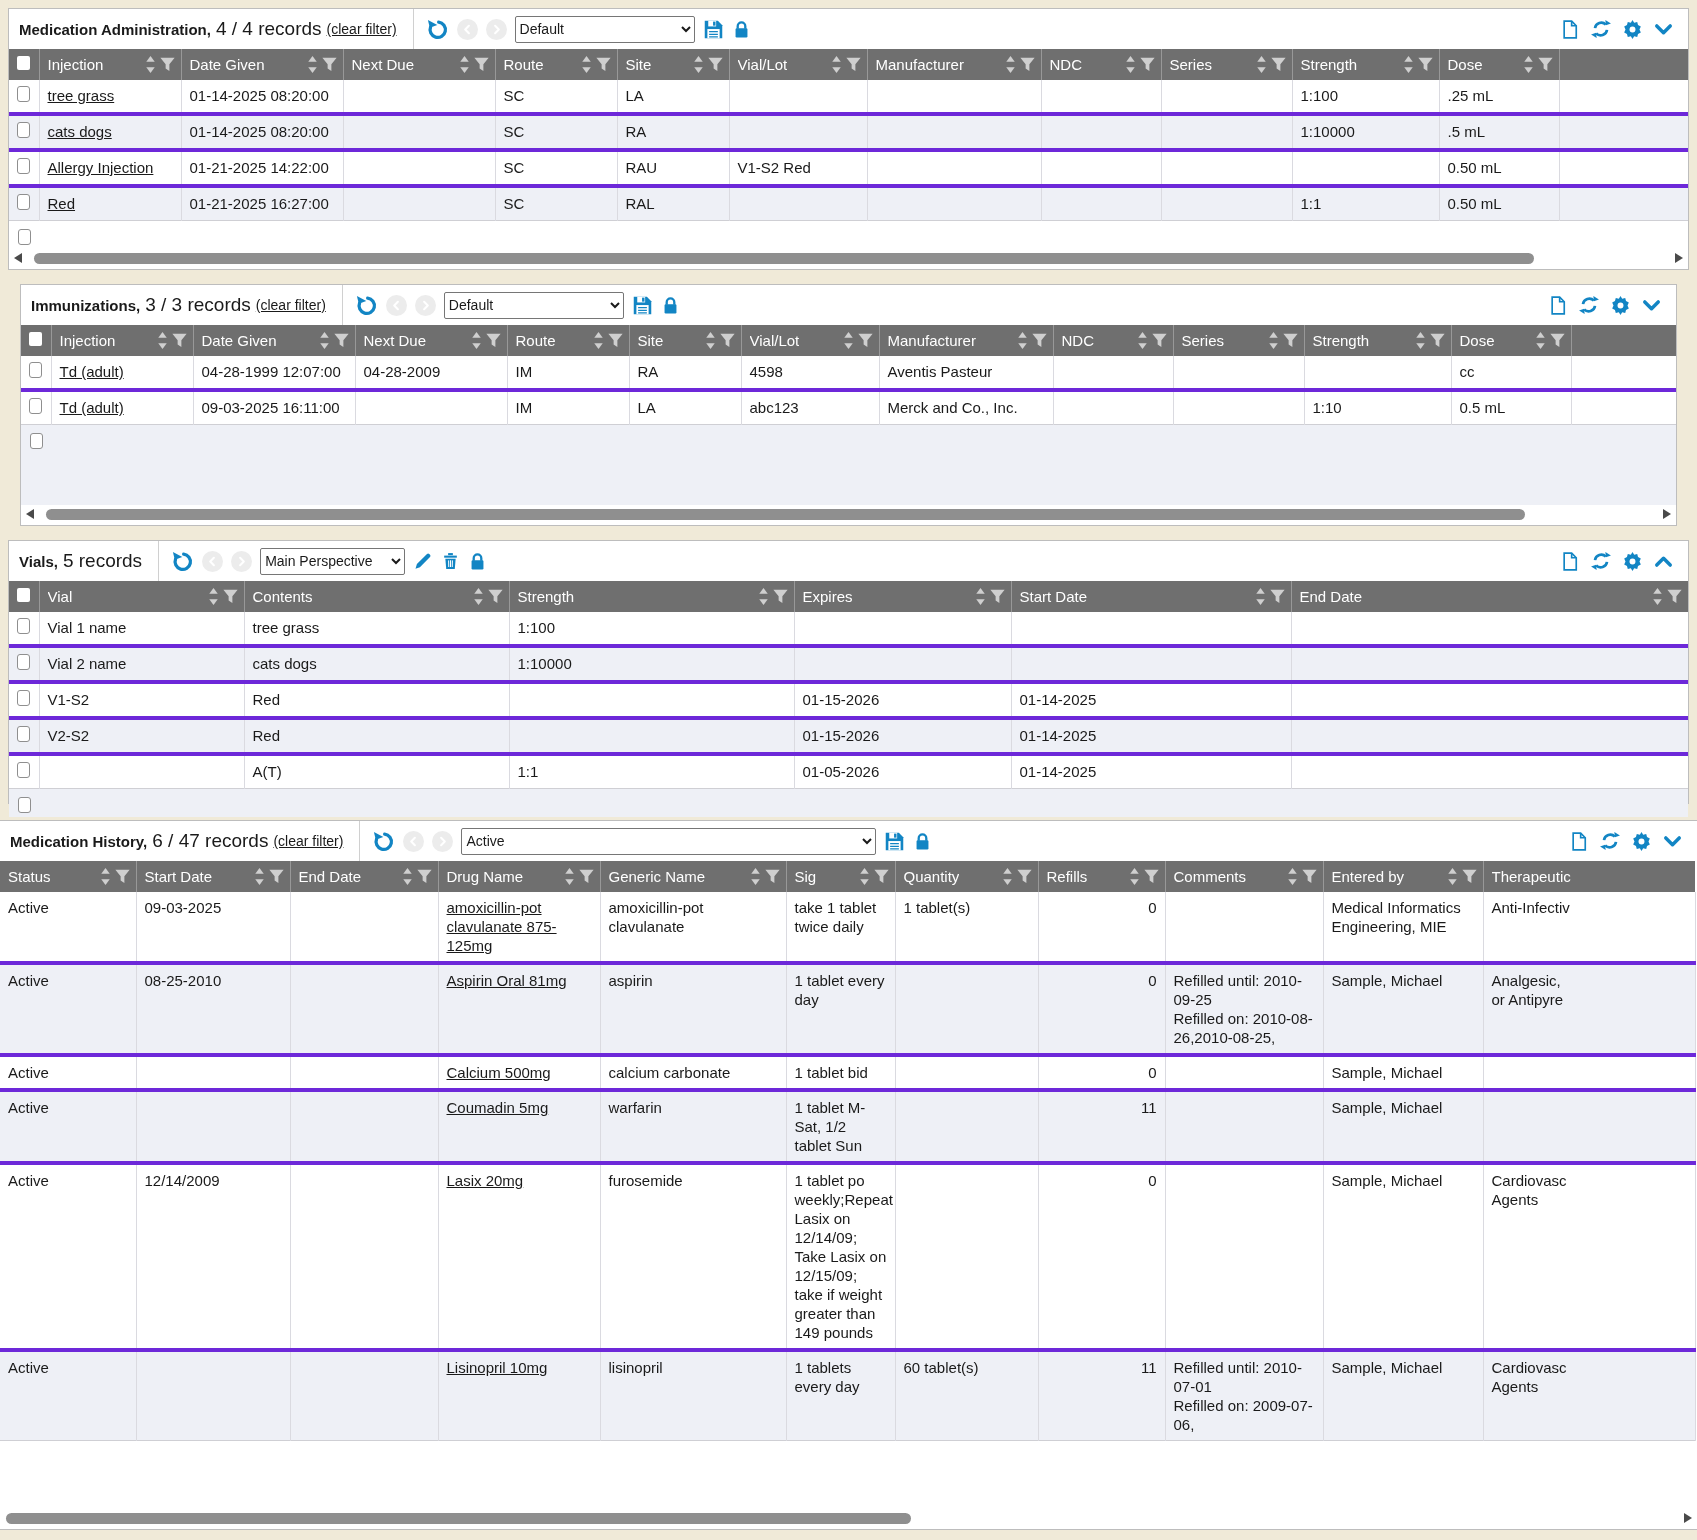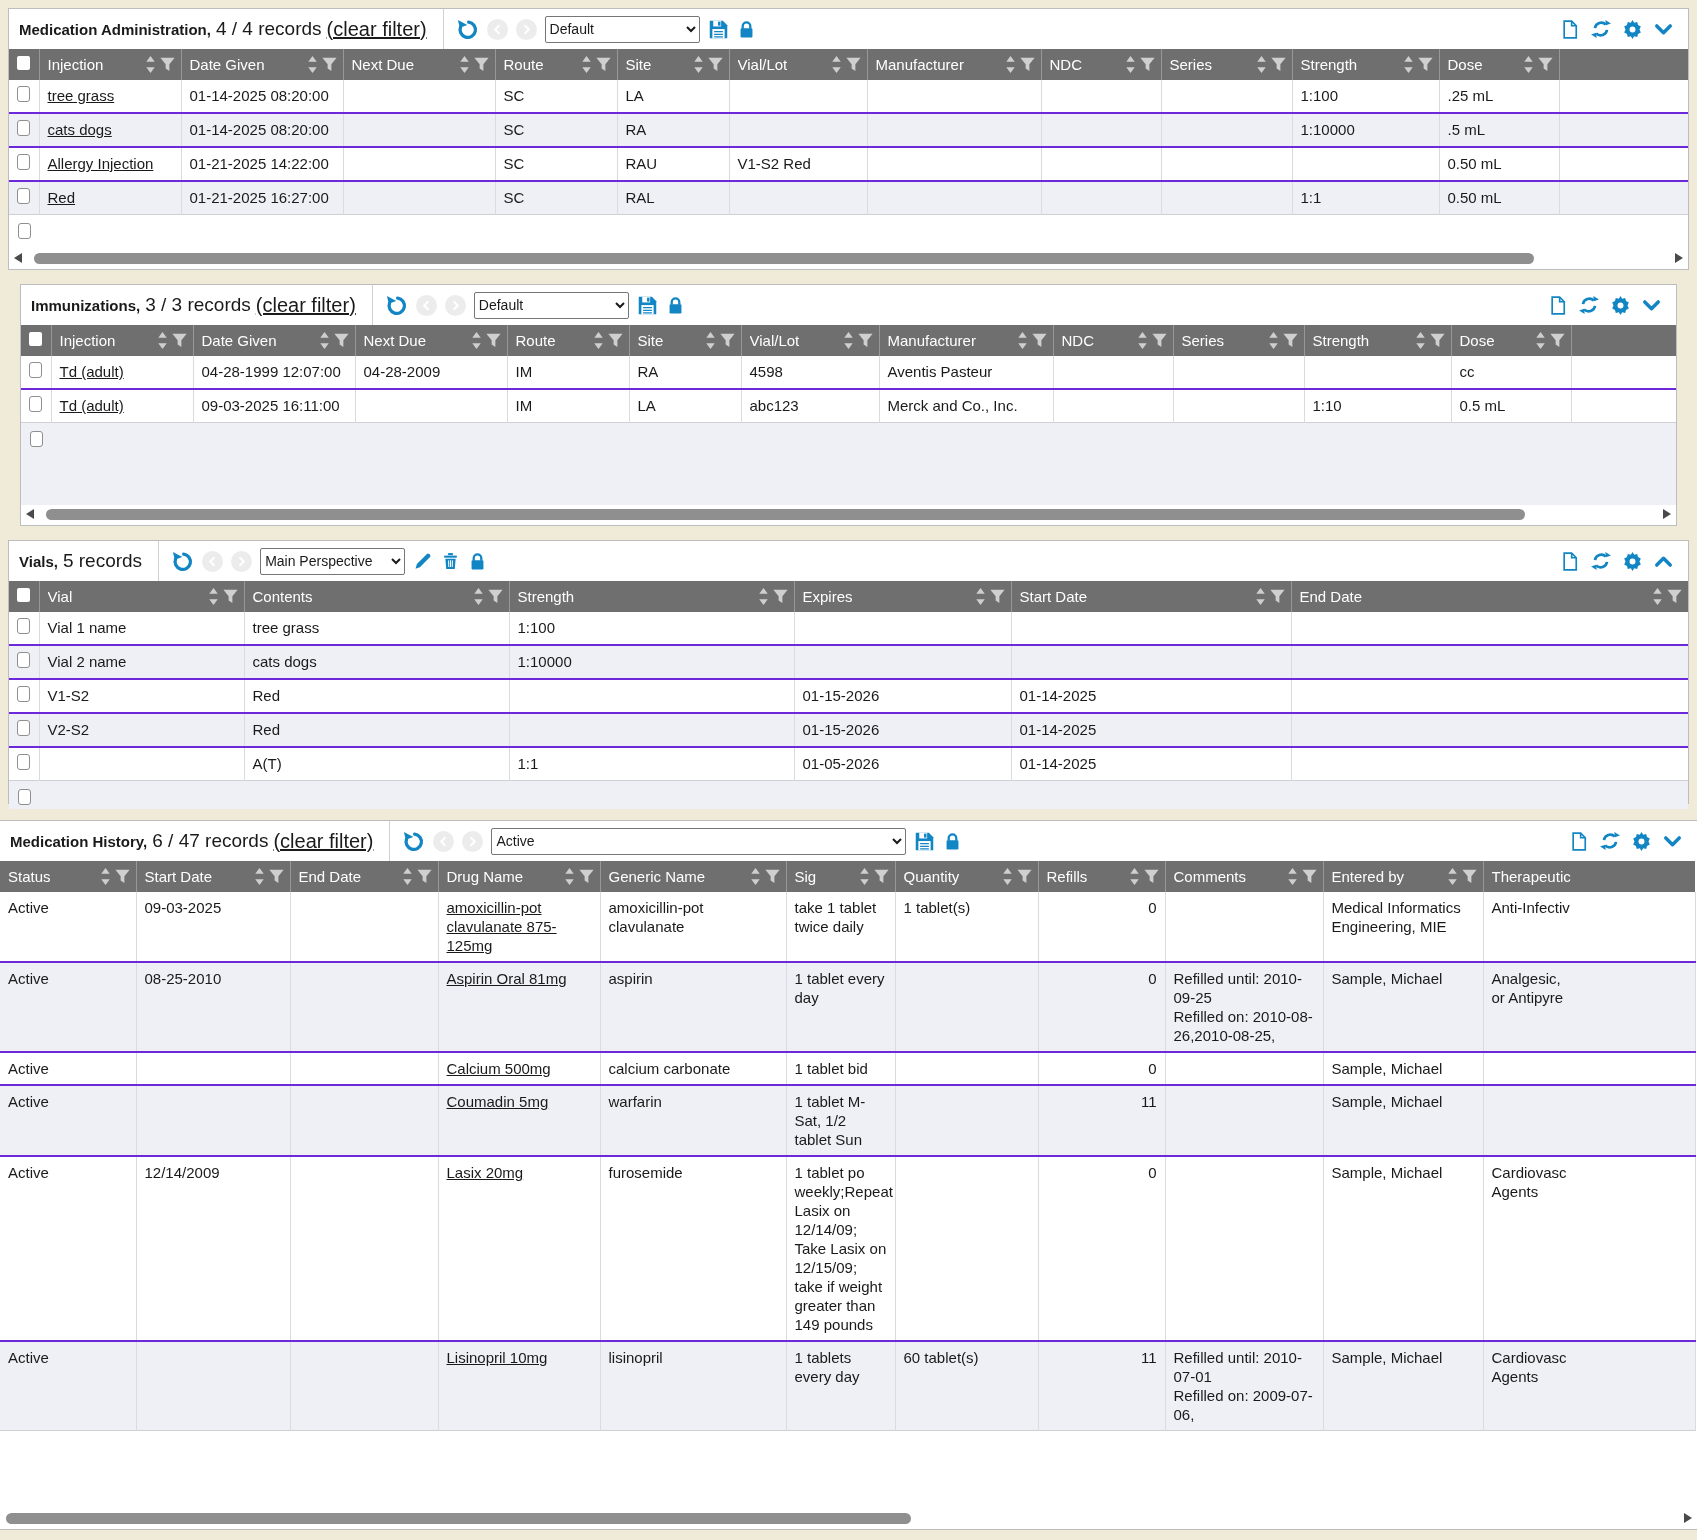--- a/index.html
+++ b/index.html
@@ -8,37 +8,37 @@
   .panel{background:#fff;border:1px solid #bdbdbd;display:flex;flex-direction:column;box-sizing:border-box;}
   #panel-0{height:262px;margin:0 8px 14px;}
   #panel-1{height:242px;margin:0 20px 14px;}
   #panel-2{height:264px;margin:0 8px 16px;}
   #panel-3{height:710px;margin:0;border-left:none;border-right:none;}
   
   .toolbar{display:flex;align-items:stretch;height:40px;flex:none;padding:0 10px;}
   .tb-title{display:flex;align-items:center;gap:5px;padding-right:16px;border-right:1px solid #d0d0d0;white-space:nowrap;}
   .title{font-weight:bold;font-size:15px;color:#1a1a1a;}
   .records{font-size:19px;color:#1a1a1a;}
-  .clearf{font-size:20px;color:#1a1a1a;text-decoration:underline;cursor:pointer;}
+  .clearf{font-size:14px;color:#1a1a1a;text-decoration:underline;cursor:pointer;}
   .tb-controls{display:flex;align-items:center;gap:8px;padding-left:12px;}
   .icon-btn{display:inline-flex;align-items:center;justify-content:center;cursor:pointer;line-height:0;}
   .circle-btn{width:21px;height:21px;border-radius:50%;background:#ececec;display:inline-flex;align-items:center;justify-content:center;cursor:pointer;line-height:0;flex:none;}
   select.persp{height:27px;font-size:14px;font-family:inherit;border:1px solid #767676;background:#fff;border-radius:2px;color:#1a1a1a;}
-  .w-default{width:155px}.w-main{width:145px}.w-active{width:415px}
+  .w-default{width:180px}.w-main{width:145px}.w-active{width:415px}
   .tb-right{margin-left:auto;display:flex;align-items:center;gap:11px;padding-right:5px;}
   
   .tablewrap{flex:none;overflow:hidden;}
   table{border-collapse:collapse;table-layout:fixed;}
   th{background:#6f6f6f;border-left:1px solid #989898;padding:5px 6px 5px 8px;height:31px;box-sizing:border-box;}
   th:first-child{border-left:none;}
   .hcell{display:flex;align-items:center;justify-content:space-between;gap:3px;}
   .hlbl{color:#fff;font-size:15px;font-weight:400;white-space:nowrap;overflow:hidden;text-align:left;}
   .hics{display:inline-flex;align-items:center;gap:4px;flex:none;line-height:0;}
   td{font-size:15px;color:#1a1a1a;padding:6px 8px;vertical-align:top;border-right:1px solid #dadae0;line-height:19px;white-space:pre-line;overflow:hidden;box-sizing:border-box;}
-  tbody tr{border-bottom:2px solid #6d28d9;}
+  tbody tr{border-bottom:4px solid #6d28d9;}
   tbody tr:last-child{border-bottom:1px solid #cfcfd4;}
   .r0{background:#fff}.r1{background:#eef0f6}
   .cb{width:13px;height:16px;border:1px solid #8f8f8f;border-radius:3px;background:#fff;display:inline-block;box-sizing:border-box;}
   td.cbcell,th.cbcell{text-align:center;padding:6px 0;}
   .cb-hdr{width:13px;height:14px;background:#fff;border-radius:2px;display:inline-block;}
   a.cell-link{color:#1a1a1a;text-decoration:underline;cursor:pointer;}
   td.num{text-align:right;}
   .trailing{flex:1;padding:8px 0 0 9px;}
   
   .hscroll{flex:none;height:15px;margin:2px 3px 3px;position:relative;}

